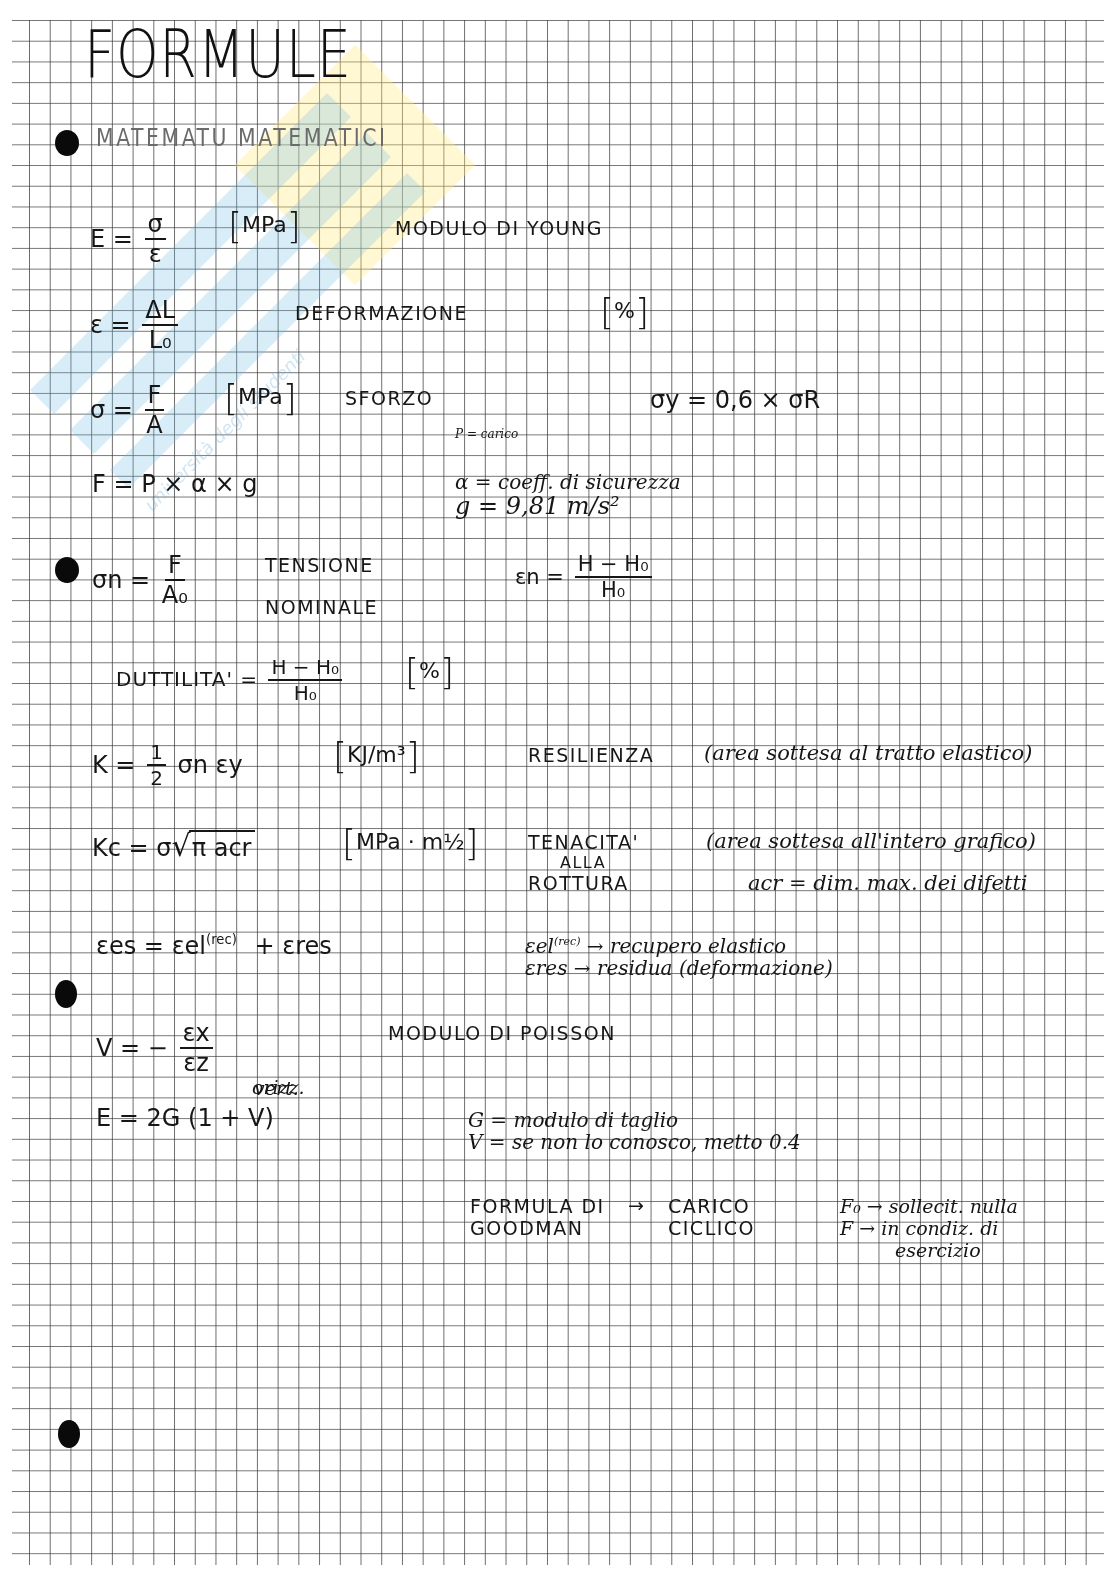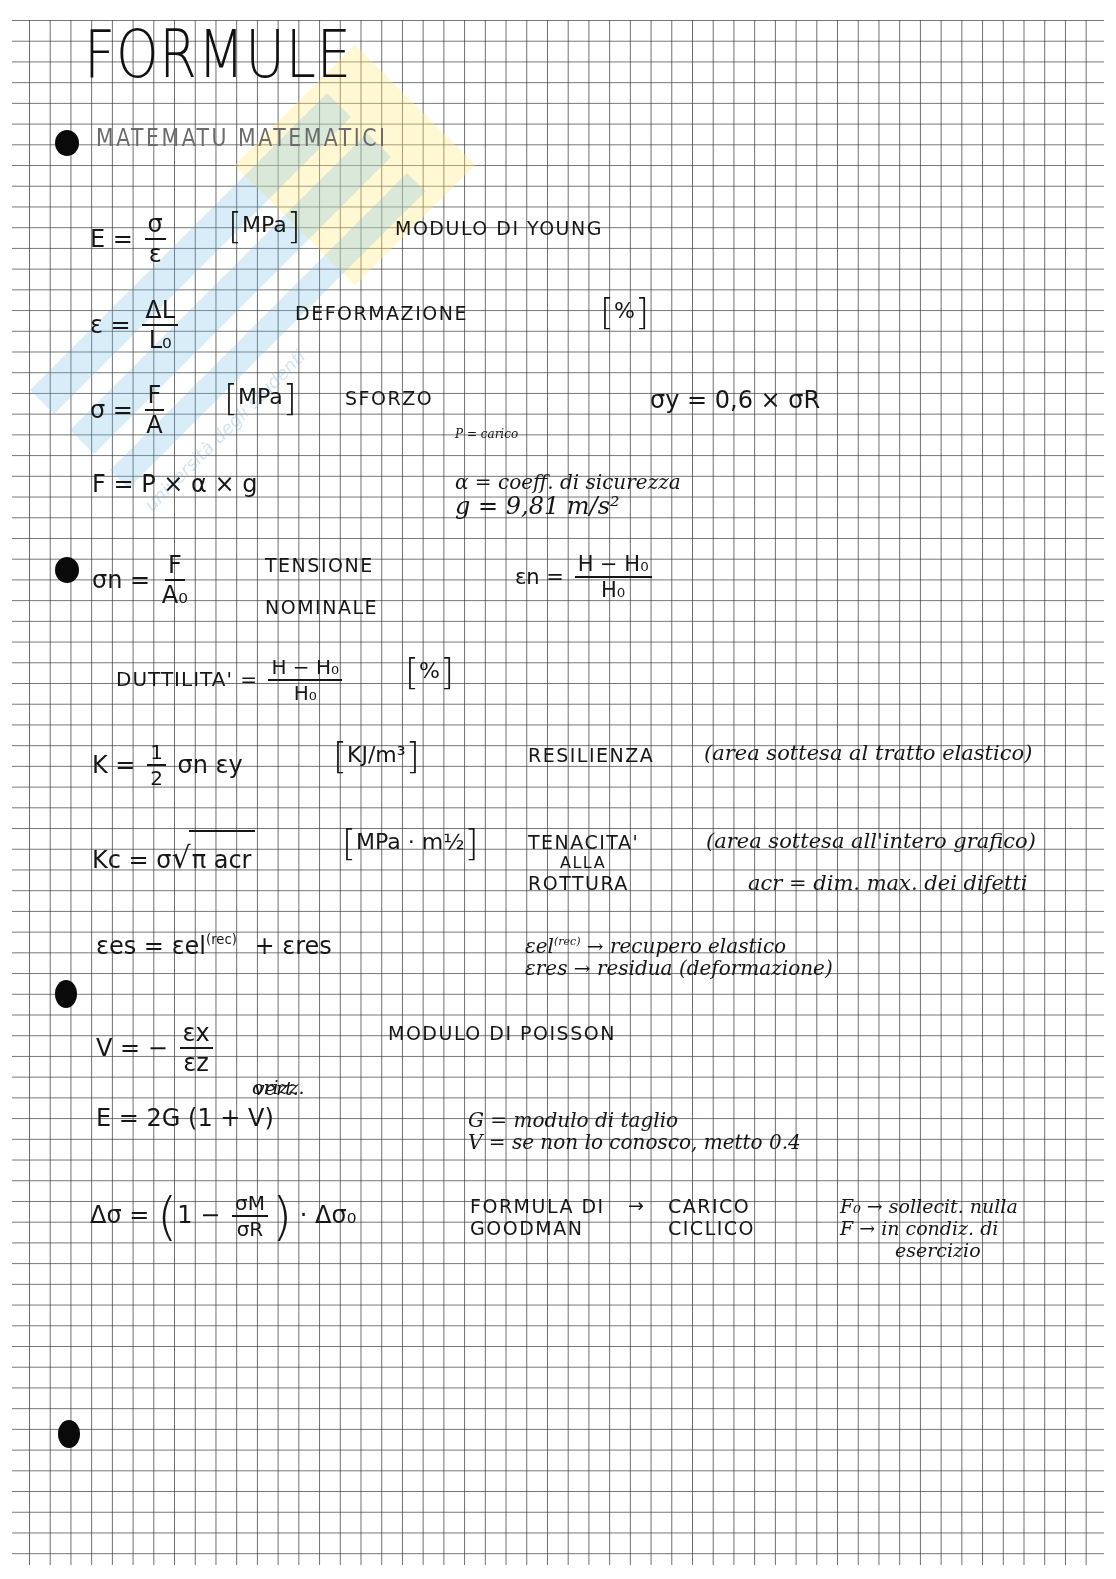--- a/index.html
+++ b/index.html
@@ -34,21 +34,21 @@
   .bullet { position: absolute; width: 24px; height: 26px; border-radius: 50%; background: #0a0a0a; }
   .f { font-size: 24px; font-family: "DejaVu Sans", sans-serif; }
   .lbl { font-size: 19px; letter-spacing: 1.5px; font-family: "DejaVu Sans", sans-serif; }
   .note { font-size: 21px; font-family: "DejaVu Serif", serif; font-style: italic; }
   .frac { display: inline-flex; flex-direction: column; align-items: center; vertical-align: middle; margin: 0 4px; }
   .frac .num { border-bottom: 2px solid #161616; padding: 0 3px 1px 3px; line-height: 1.05; }
   .frac .den { line-height: 1.1; padding-top: 1px; }
   .unit { font-size: 22px; font-family: "DejaVu Sans", sans-serif; }
   .bracket { font-size: 36px; font-weight: 200; vertical-align: middle; }
   .sup { font-size: 0.55em; vertical-align: 0.75em; }
-  .sqrt { display: inline-block; border-top: 2px solid #161616; padding: 16px 3px; margin-left: -2px; }
+  .sqrt { display: inline-block; border-top: 2px solid #161616; padding: 4px 3px; margin-left: -2px; }
   .paren { font-size: 52px; font-weight: 200; vertical-align: middle; }
 </style>
 </head>
 <body>
 
 <div class="page">
   <div class="grid"></div>
 
   <div class="watermark">
     <div class="wm-diamond" style="left:250px; top:20px; width:170px; height:170px;"></div>
@@ -171,29 +171,20 @@
       </span>
   </div>
   <div class="hand note" style="left:252px; top:1078px; font-size:19px;">orizz.</div>
   <div class="hand note" style="left:254px; top:1047px; font-size:19px;margin-top:32px;">vert.</div>
   <div class="hand lbl" style="left:388px; top:1024px;">MODULO DI POISSON</div>
 
   <div class="hand f" style="left:96px; top:1106px;">E = 2G (1 + V)</div>
   <div class="hand note" style="left:468px; top:1110px; font-size:20px;">G = modulo di taglio</div>
   <div class="hand note" style="left:468px; top:1132px; font-size:20px;">V = se non lo conosco, metto 0.4</div>
 
-  <div class="hand f" style="left:90px; top:1190px;">
-    <span>Δσ =</span>
-    <span class="paren">(</span><span>1 −</span>
-    <span class="frac" style="font-size:20px;">
-        <span class="num">σM</span>
-        <span class="den">σR</span>
-      </span><span class="paren">)</span>
-    <span>· Δσ₀</span>
-  </div>
   <div class="hand lbl" style="left:470px; top:1197px;">FORMULA DI</div>
   <div class="hand lbl" style="left:470px; top:1219px;">GOODMAN</div>
   <div class="hand lbl" style="left:628px; top:1196px;">→</div>
   <div class="hand lbl" style="left:668px; top:1197px;">CARICO</div>
   <div class="hand lbl" style="left:668px; top:1219px;">CICLICO</div>
   <div class="hand note" style="left:840px; top:1197px; font-size:19px;">F₀ → sollecit. nulla</div>
   <div class="hand note" style="left:840px; top:1219px; font-size:19px;">F → in condiz. di</div>
   <div class="hand note" style="left:895px; top:1241px; font-size:19px;">esercizio</div>
 
   <div class="bullet" style="left:58px; top:1420px; width:22px; height:28px;"></div>

